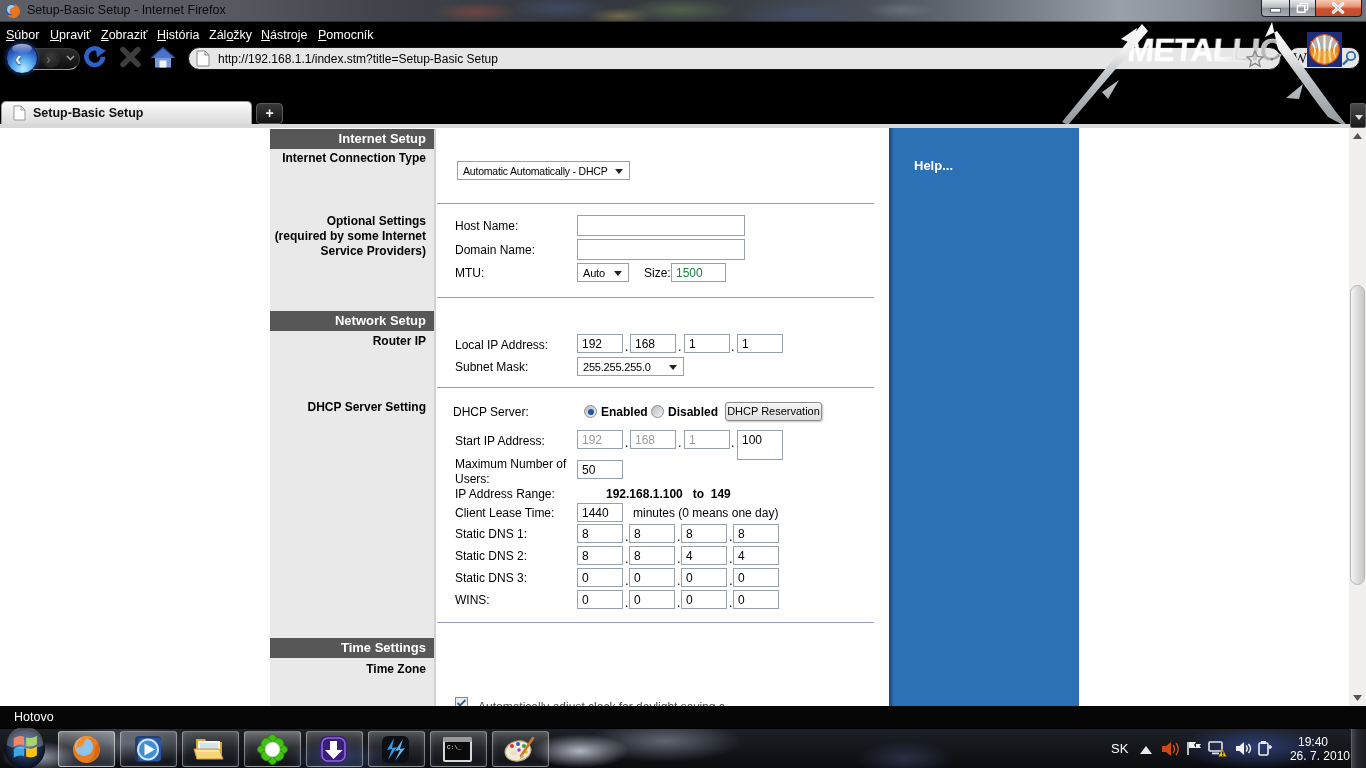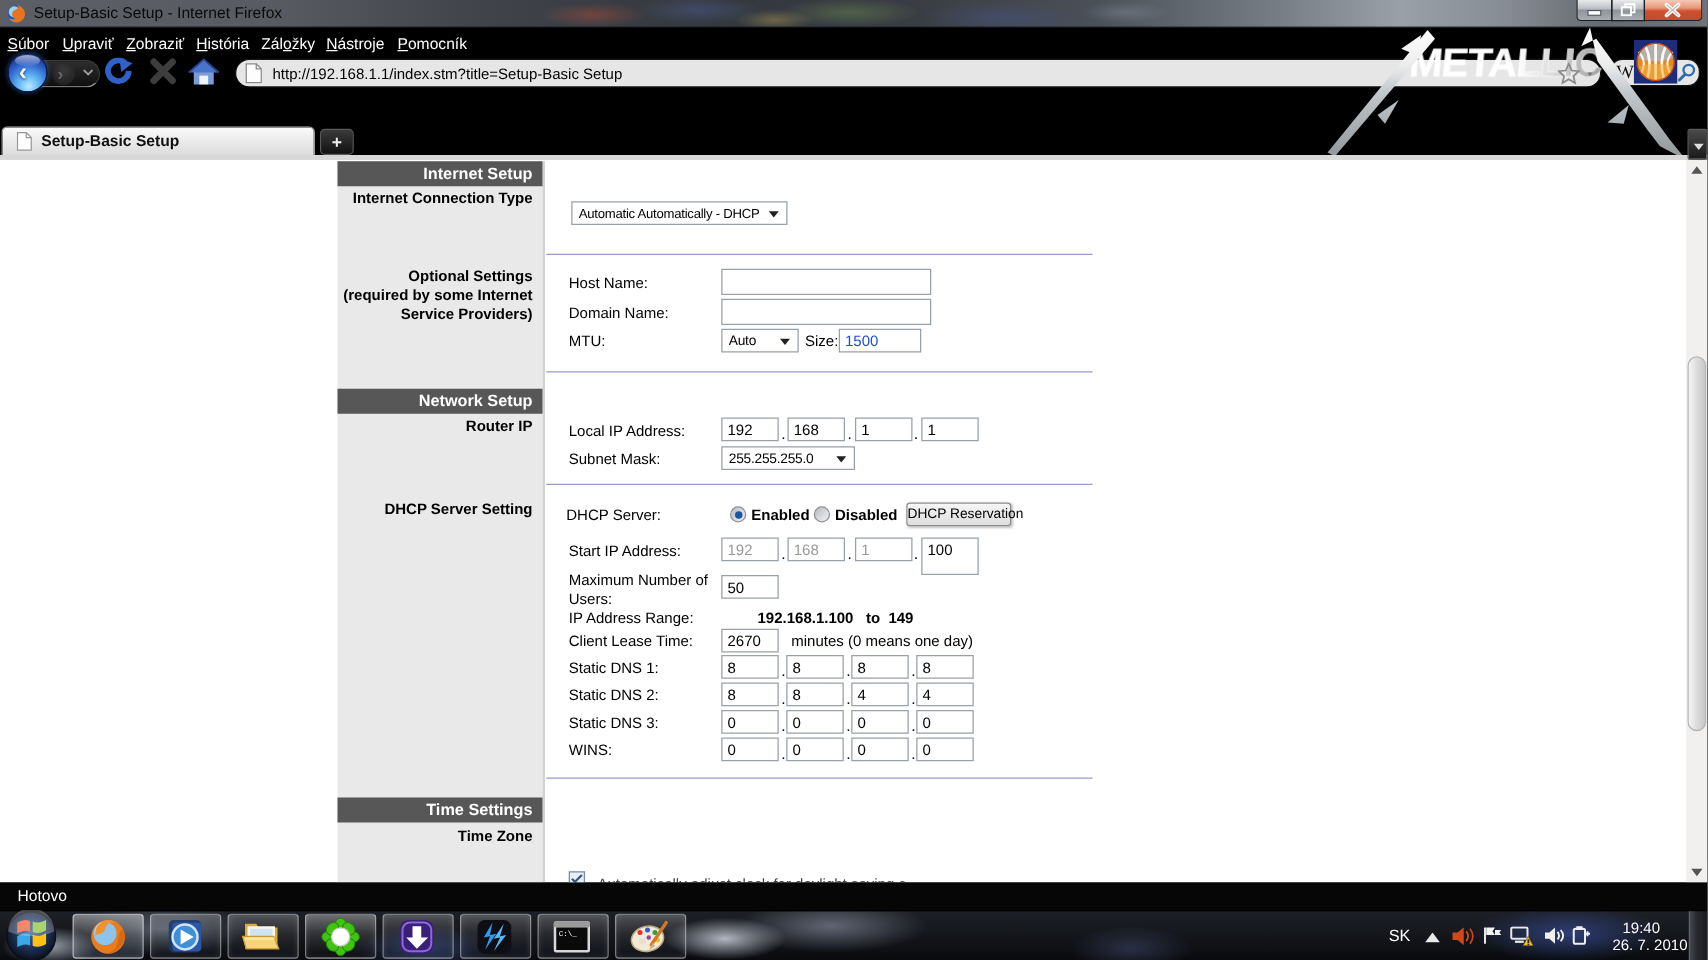--- a/index.html
+++ b/index.html
@@ -245,23 +245,23 @@
 
     <div class="abs sel" style="left:457px;top:33px;width:173px;height:19px"><span style="font-size:10.5px">Automatic Automatically - DHCP</span></div>
 
     <div class="abs divline" style="top:75px"></div>
 
     <span class="abs flabel" style="left:455px;top:91px">Host Name:</span>
     <div class="abs tbox" style="left:577px;top:87px;width:168px;height:21px"></div>
     <span class="abs flabel" style="left:455px;top:115px">Domain Name:</span>
     <div class="abs tbox" style="left:577px;top:111px;width:168px;height:21px"></div>
     <span class="abs flabel" style="left:455px;top:138px">MTU:</span>
-    <div class="abs sel" style="left:577px;top:135px;width:62px;height:19px">Auto</div>
+    <div class="abs sel" style="left:577px;top:135px;width:52px;height:19px">Auto</div>
     <span class="abs flabel" style="left:644px;top:138px">Size:</span>
-    <div class="abs tbox" style="left:671px;top:135px;width:66px;height:19px;color:#1d4ed8">1500</div>
+    <div class="abs tbox" style="left:671px;top:135px;width:55px;height:19px;color:#15803d">1500</div>
 
     <div class="abs divline" style="top:169px"></div>
 
     <div class="abs shead" style="top:183px">Network Setup</div>
     <div class="abs slabel" style="top:206px">Router IP</div>
     <span class="abs flabel" style="left:455px;top:210px">Local IP Address:</span>
     <div class="abs tbox" style="left:577px;top:206px;width:46px;height:19px">192</div>
       <span class="abs dot" style="left:625px;top:212px">.</span>
     <div class="abs tbox" style="left:630px;top:206px;width:46px;height:19px">168</div>
       <span class="abs dot" style="left:678px;top:212px">.</span>
@@ -272,37 +272,37 @@
     <div class="abs sel" style="left:577px;top:229px;width:107px;height:19px">255.255.255.0</div>
 
     <div class="abs divline" style="top:259px"></div>
 
     <div class="abs slabel" style="top:272px">DHCP Server Setting</div>
     <span class="abs flabel" style="left:453px;top:277px">DHCP Server:</span>
     <div class="abs radio on" style="left:584px;top:277px"></div>
     <span class="abs flabel" style="left:601px;top:277px;font-weight:bold">Enabled</span>
     <div class="abs radio" style="left:651px;top:277px"></div>
     <span class="abs flabel" style="left:668px;top:277px;font-weight:bold">Disabled</span>
-    <div class="abs pushbtn" style="left:725px;top:274px;width:84px;height:19px">DHCP Reservation</div>
+    <div class="abs pushbtn" style="left:725px;top:274px;width:97px;height:19px">DHCP Reservation</div>
 
     <span class="abs flabel" style="left:455px;top:306px">Start IP Address:</span>
     <div class="abs tbox" style="left:577px;top:302px;width:46px;height:19px;color:#999">192</div>
       <span class="abs dot" style="left:625px;top:308px">.</span>
     <div class="abs tbox" style="left:630px;top:302px;width:46px;height:19px;color:#999">168</div>
       <span class="abs dot" style="left:678px;top:308px">.</span>
     <div class="abs tbox" style="left:684px;top:302px;width:46px;height:19px;color:#999">1</div>
       <span class="abs dot" style="left:731px;top:308px">.</span>
     <div class="abs tbox" style="left:737px;top:302px;width:46px;height:30px">100</div>
 
     <span class="abs flabel" style="left:455px;top:329px;line-height:15px">Maximum Number of<br>Users:</span>
     <div class="abs tbox" style="left:577px;top:332px;width:46px;height:19px">50</div>
     <span class="abs flabel" style="left:455px;top:359px">IP Address Range:</span>
     <span class="abs flabel" style="left:606px;top:359px;font-weight:bold">192.168.1.100&nbsp;&nbsp; to&nbsp; 149</span>
     <span class="abs flabel" style="left:455px;top:378px">Client Lease Time:</span>
-    <div class="abs tbox" style="left:577px;top:375px;width:46px;height:19px">2670</div>
+    <div class="abs tbox" style="left:577px;top:375px;width:46px;height:19px">1440</div>
     <span class="abs flabel" style="left:633px;top:378px">minutes (0 means one day)</span>
 
     <span class="abs flabel" style="left:455px;top:399px">Static DNS 1:</span>
     <div class="abs tbox" style="left:577px;top:396px;width:46px;height:19px">8</div>
       <span class="abs dot" style="left:625px;top:402px">.</span>
     <div class="abs tbox" style="left:629px;top:396px;width:46px;height:19px">8</div>
       <span class="abs dot" style="left:677px;top:402px">.</span>
     <div class="abs tbox" style="left:681px;top:396px;width:46px;height:19px">8</div>
       <span class="abs dot" style="left:729px;top:402px">.</span>
     <div class="abs tbox" style="left:733px;top:396px;width:46px;height:19px">8</div>
@@ -336,20 +336,23 @@
     <div class="abs shead" style="top:510px">Time Settings</div>
     <div class="abs slabel" style="top:534px">Time Zone</div>
 
     <div class="abs" style="left:455px;top:569px;width:13px;height:13px;border:1px solid #6b8cb5;background:#e8eef6;box-sizing:border-box">
         <svg width="11" height="8" style="position:absolute;left:0px;top:1px">
           <path d="M1.5 4 L4 6.5 L9.5 1" stroke="#3a5a7a" stroke-width="1.8" fill="none"></path>
         </svg>
       </div>
     <span class="abs" style="left:478px;top:572px;font-size:12px;color:#444">Automatically adjust clock for daylight saving c</span>
 
+    <div id="helpcol" class="abs">
+        <span id="helptxt" class="abs">Help...</span>
+      </div>
 
     <div id="sbar" class="abs">
       <div class="abs sarrow" style="top:0"><svg width="17" height="17">
             <path d="M8.5 5 L13 11 L4 11 Z" fill="#555"></path>
           </svg></div>
       <div class="abs sarrow" style="top:561px"><svg width="17" height="17">
             <path d="M8.5 12 L13 6 L4 6 Z" fill="#555"></path>
           </svg></div>
       <div id="sthumb" class="abs"></div>
     </div>

